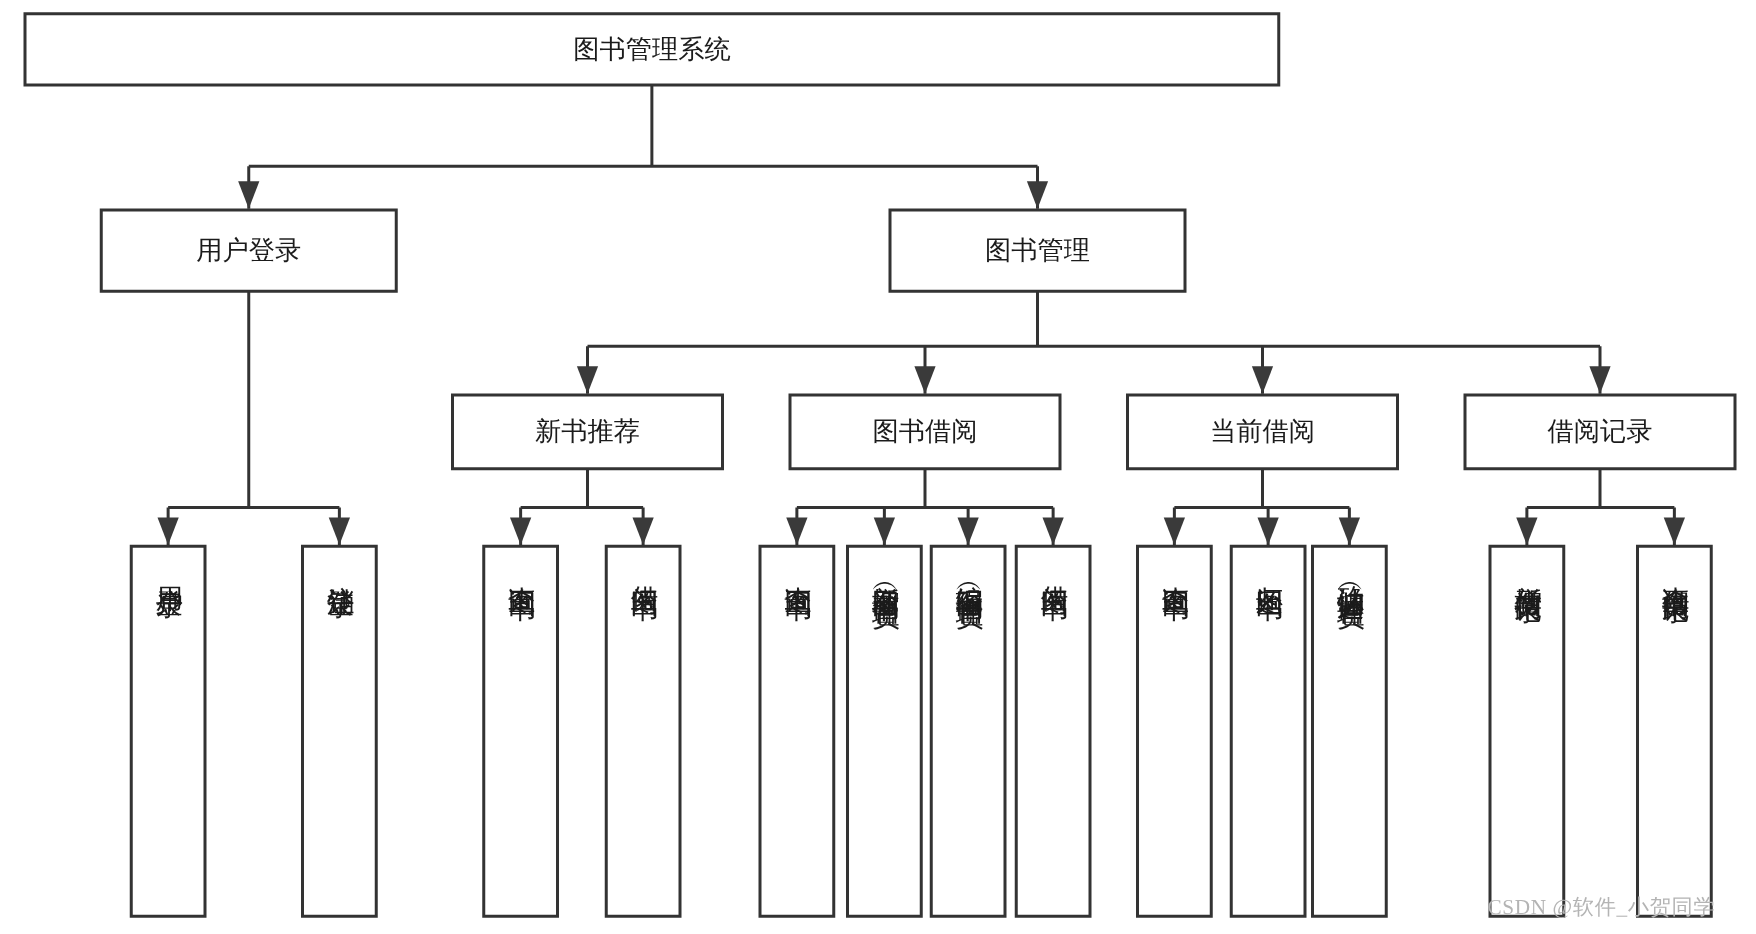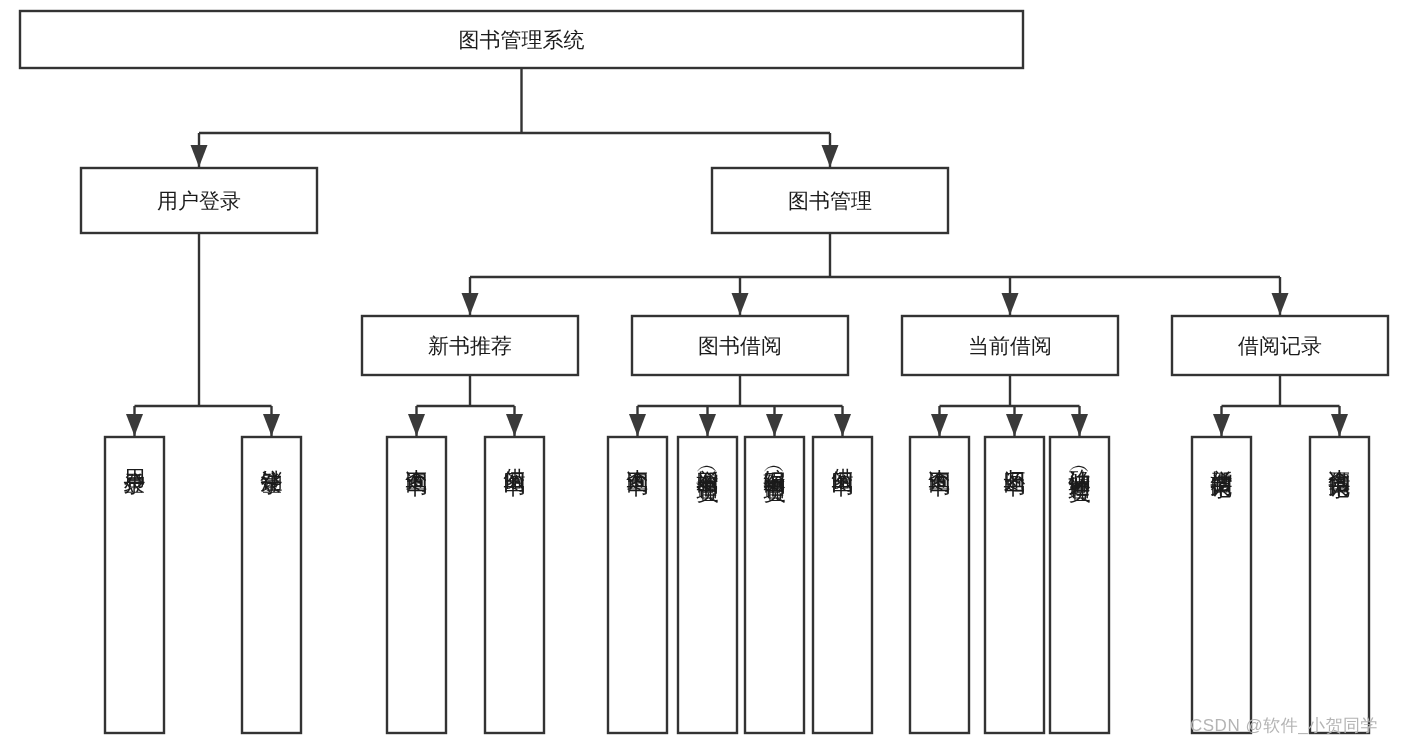--- a/index.html
+++ b/index.html
@@ -63,21 +63,21 @@
     font-size: 22px;
     line-height: 1;
     letter-spacing: 2px;
     color: #1b1b1b;
     white-space: nowrap;
   }
   .watermark {
     position: absolute;
     left: 1190px;
     top: 714px;
-    font-family: Liberation Sans, sans-serif;
+    font-family: Liberation Serif, serif;
     font-size: 17px;
     color: #b4b4b4;
     white-space: nowrap;
     letter-spacing: 0.5px;
   }
 </style>
 </head>
 <body>
 
 <div id="diagram-root">

